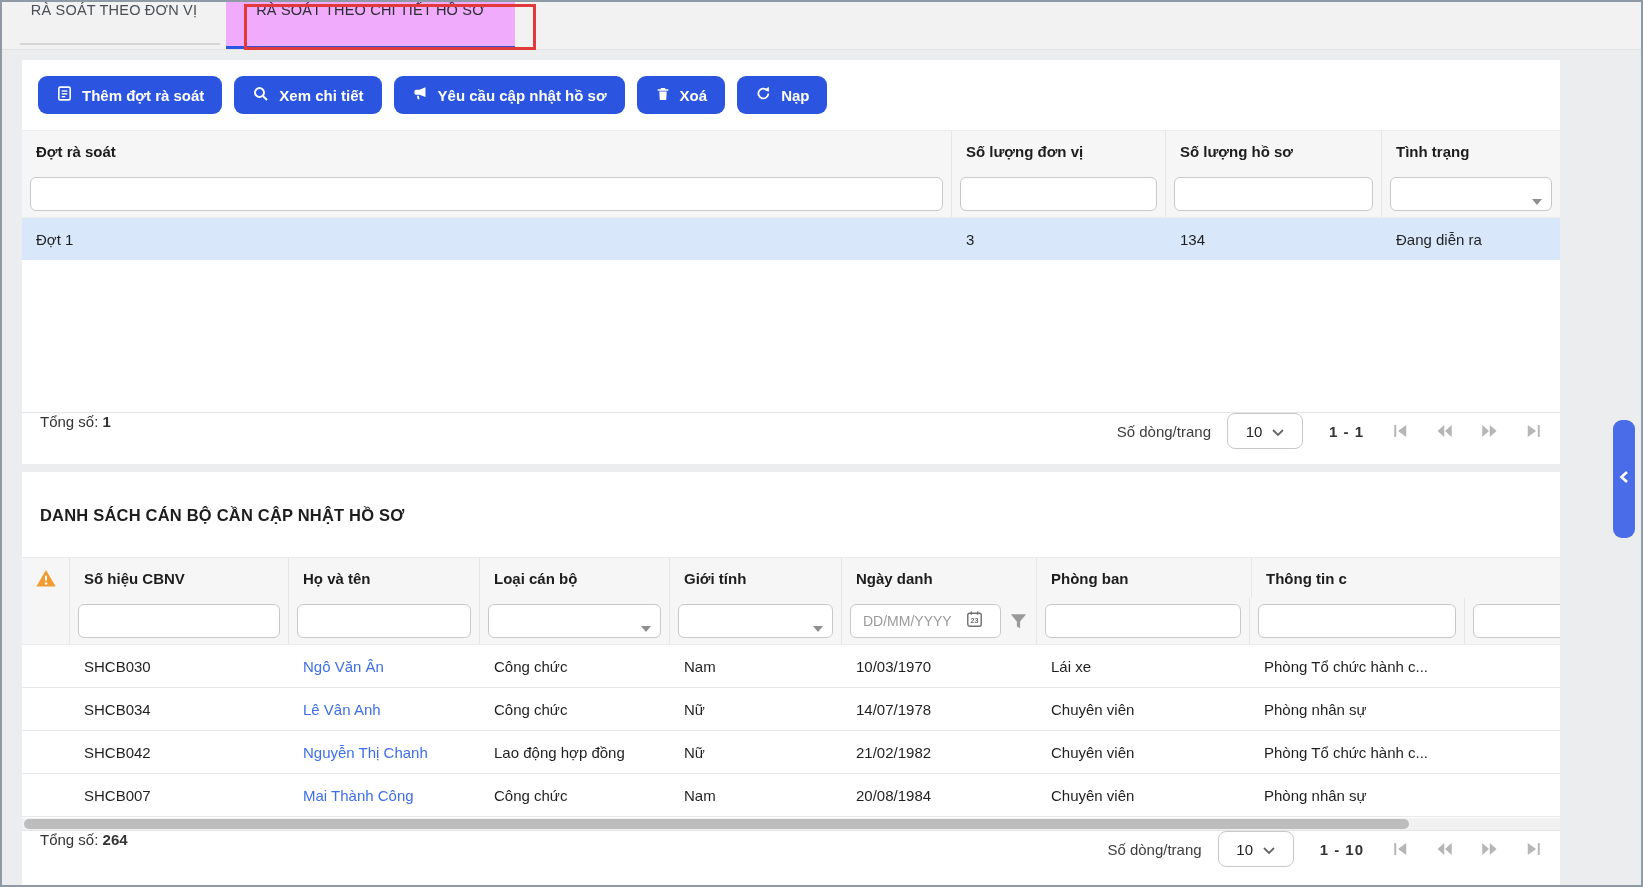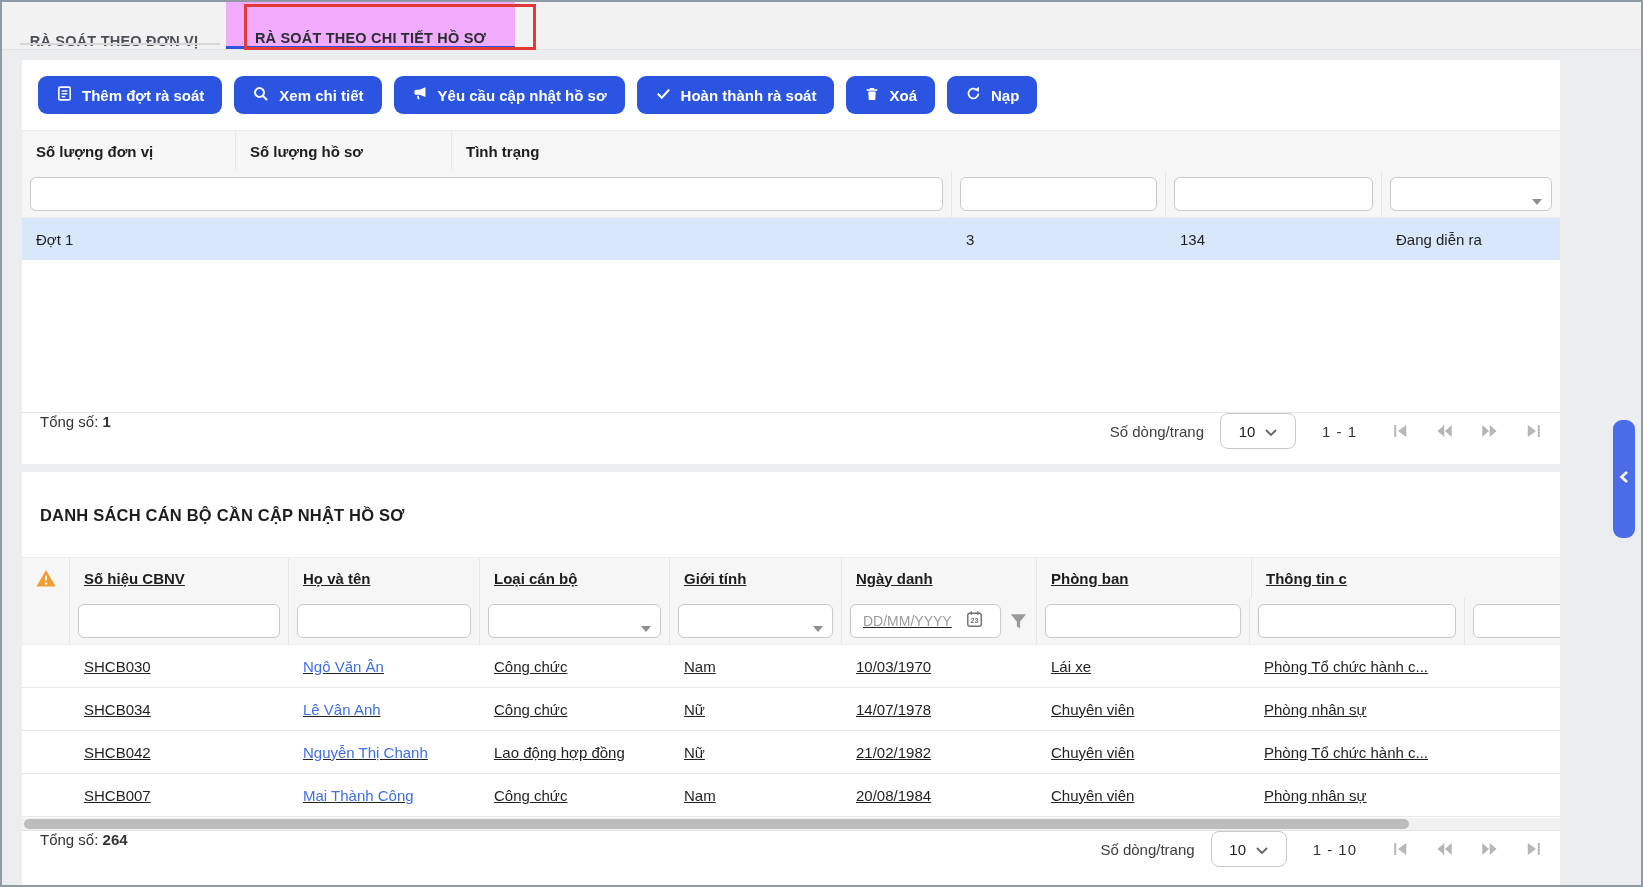--- a/index.html
+++ b/index.html
@@ -7,21 +7,21 @@
   body {
     width:1643px; height:887px;
     border:2px solid #8e9aa6;
     background:#ecedef;
     font-family:"Liberation Sans", sans-serif;
     position:relative; overflow:hidden;
     color:#222;
   }
   
   .tabbar { display:flex; height:48px; background:#f2f2f2; border-bottom:1px solid #e2e2e2; position:relative; }
-  .tab { display:flex; align-items:flex-end; justify-content:center; font-weight:700; font-size:14.5px; letter-spacing:.2px; cursor:pointer; }
+  .tab { display:flex; align-items:flex-start; justify-content:center; font-weight:400; font-size:14.5px; letter-spacing:.2px; cursor:pointer; }
   .tab-inactive { width:224px; color:#4b4f55; position:relative; }
   .tab-inactive::after { content:""; position:absolute; left:18px; right:6px; bottom:4px; height:2px; background:#d6d6d6; }
   .tab-active { width:289px; background:#f0abfc; color:#2a2d31; border-bottom:3px solid #2b55e0; }
   .red-annotation { position:absolute; left:242px; top:2px; width:292px; height:46px; border:3px solid #e23a3a; pointer-events:none; z-index:9; }
   
   .panel { position:absolute; left:20px; width:1538px; background:#ffffff; }
   #panel-review { top:58px; height:404px; }
   #panel-staff  { top:470px; height:415px; }
   
   .toolbar { display:flex; gap:12px; padding:16px 16px; }
@@ -40,40 +40,40 @@
   .select-arrow { position:absolute; right:18px; top:50%; margin-top:-3px; pointer-events:none; }
   .trow { display:flex; align-items:center; font-size:15px; color:#1f1f1f; }
   .td { padding:0 14px; white-space:nowrap; overflow:hidden; }
   .row-selected { background:#d9e7fb; height:42px; }
   .staff-row { height:43px; border-bottom:1px solid #e9e9e9; background:#fff; }
   .link { color:#3e6fe8; cursor:pointer; }
   
   .c1-0{width:930px}.c1-1{width:214px}.c1-2{width:216px}.c1-3{width:178px}
   
   .t2 { width:1743px; }
-  .t2-wrap { overflow:hidden; width:100%;text-decoration:underline; }
+  .t2-wrap { overflow:hidden; width:100%; }
   .c2-w{width:48px; justify-content:center; padding:0 6px;}
   .c2-0{width:219px}.c2-1{width:191px}.c2-2{width:190px}.c2-3{width:172px}
   .c2-4{width:195px}.c2-5{width:213px}.c2-6{width:215px}.c2-7{width:300px}
   .td.c2-w{display:flex;}
   
   .date-box { display:flex; align-items:center; width:152px; height:34px; border:1px solid #c9c9c9; border-radius:6px; background:#fff; padding:0 6px 0 10px; gap:4px; }
   .date-box input { border:none; outline:none; width:100px; font-size:14px; font-family:inherit; color:#333; }
   .date-box input::placeholder { color:#9a9a9a; }
   .funnel-btn { margin-left:8px; cursor:pointer; display:flex; align-items:center; }
   
   .grid-footer { position:absolute; left:0; right:0; bottom:0; border-top:1px solid #e4e4e4; display:flex; align-items:flex-start; padding:0 18px; font-size:15px; color:#333; background:#fff; }
   #panel-review .grid-footer { height:52px; }
   #panel-staff  .grid-footer { height:57px; }
   .total { white-space:nowrap; }
   .total b { font-weight:700; }
   .pager { margin-left:auto; display:flex; align-items:center; }
   .pager-label { color:#3d3d3d; margin-right:16px; }
   .page-size { width:76px; height:36px; border:1px solid #c9c9c9; border-radius:8px; background:#fff; display:flex; align-items:center; justify-content:center; gap:10px; font-size:15px; color:#222; cursor:pointer; }
-  .range { font-weight:400; margin:0 35px 0 26px; white-space:nowrap; letter-spacing:1px; }
+  .range { font-weight:700; margin:0 28px 0 26px; white-space:nowrap; letter-spacing:1px; }
   .pager-icons { display:flex; align-items:center; gap:26px; }
   .pg { cursor:pointer; display:flex; align-items:center; }
   .pg svg { fill:#b6b6b6; }
   
   .section-title { padding:34px 18px 32px; font-size:16.5px; font-weight:700; color:#1d1d1d; letter-spacing:.2px; }
   
   .hscroll { position:absolute; left:0; right:0; bottom:57px; height:12px; background:#f1f1f1; }
   .hscroll-thumb { position:absolute; left:2px; top:1px; height:10px; width:1385px; background:#bdbdbd; border-radius:6px; cursor:pointer; }
   
   .side-tab { position:absolute; right:6px; top:418px; width:22px; height:118px; background:#4a6ce8; border-radius:9px; display:flex; align-items:center; justify-content:center; cursor:pointer; z-index:8; }
@@ -117,46 +117,39 @@
     <button class="btn">
       <span>
         <svg width="17" height="17" viewBox="0 0 24 24">
             <path fill="#fff" d="M19 3v14l-8.5-3.2H6a2.6 2.6 0 0 1-2.6-2.6v-2A2.6 2.6 0 0 1 6 6.6h4.5L19 3zM7 15h2.6l1 5H8l-1-5z"></path>
           </svg>
       </span>
       <span>Yêu cầu cập nhật hồ sơ</span>
     </button>
     <button class="btn">
       <span>
-        <svg width="17" height="17" viewBox="0 0 24 24">
-            <polyline points="4,12.5 9.5,18 20,6.5" stroke="#fff" stroke-width="3" fill="none"></polyline>
-          </svg>
-      </span>
-      <span>Hoàn thành rà soát</span>
-    </button>
-    <button class="btn">
-      <span>
         <svg width="16" height="16" viewBox="0 0 24 24">
             <path fill="#fff" d="M9 3h6l.8 2H20v2.2H4V5h4.2L9 3zm-2.6 5.4h11.2L16.8 21H7.2L6.4 8.4z"></path>
           </svg>
       </span>
       <span>Xoá</span>
     </button>
     <button class="btn">
       <span>
         <svg width="17" height="17" viewBox="0 0 24 24">
             <path d="M18.8 12a7 7 0 1 1-2.2-5.1" stroke="#fff" stroke-width="2.5" fill="none"></path>
             <polygon fill="#fff" points="19.6,2.6 19.6,9.6 13.2,7"></polygon>
           </svg>
       </span>
       <span>Nạp</span>
     </button>
   </div>
 
   <div class="thead">
+    <div class="th c1-0">Đợt rà soát</div>
     <div class="th c1-1">Số lượng đơn vị</div>
     <div class="th c1-2">Số lượng hồ sơ</div>
     <div class="th c1-3">Tình trạng</div>
   </div>
 
   <div class="tfilter">
     <div class="fcell c1-0">
         <input class="filter-input" style="">
       </div>
     <div class="fcell c1-1">

